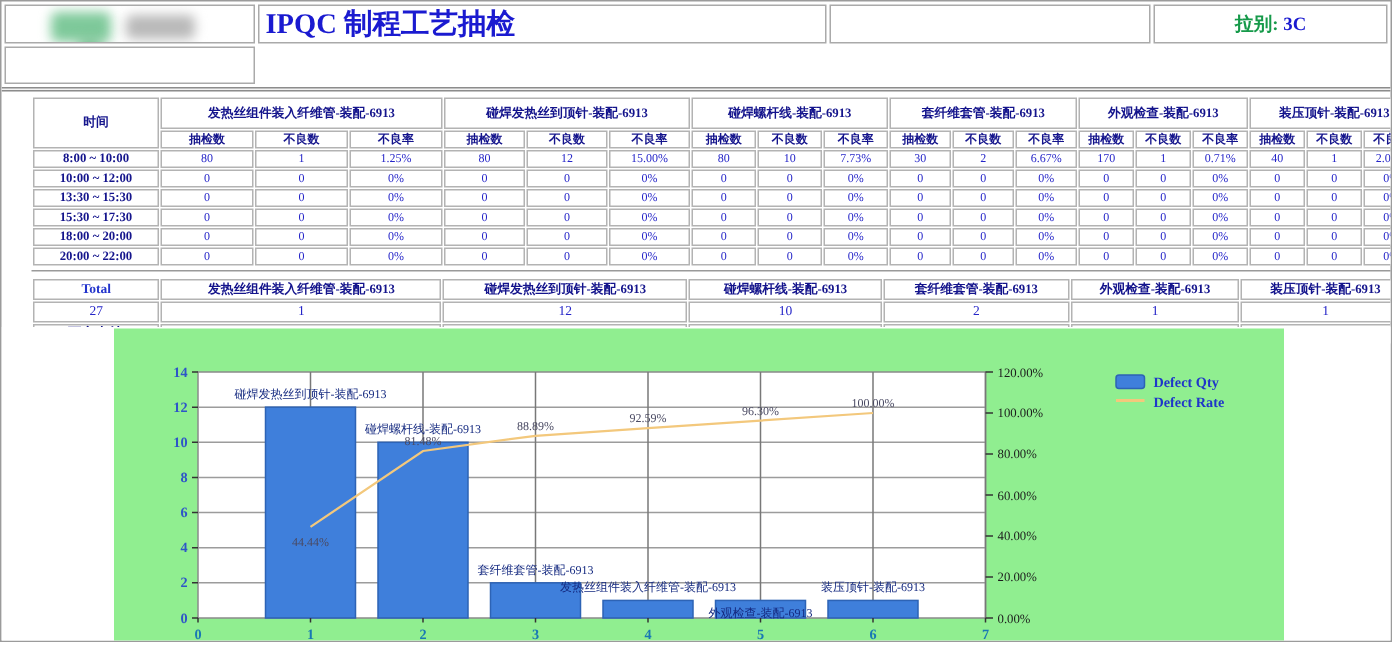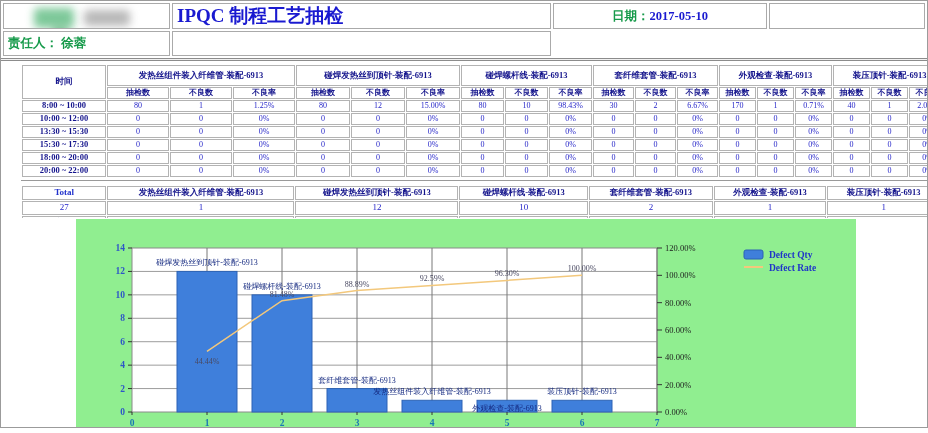--- a/index.html
+++ b/index.html
@@ -51,28 +51,24 @@
 
 <div class="page">
 
   <div class="header">
     <div class="hcell">
       <div class="blob b1"></div>
       <div class="blob b2"></div>
       <div class="blob b3"></div>
     </div>
     <div class="hcell title-cell">IPQC 制程工艺抽检</div>
+    <div class="hcell"></div>
     <div class="hcell center">
-      <span class="lbl-green">日期：</span>
-      <span class="val-blue">2017-05-10</span>
-    </div>
-    <div class="hcell"></div>
-    <div class="hcell" style="padding-left:4px;">
-      <span class="lbl-green">责任人： </span>
-      <span class="lbl-green">徐蓉</span>
+      <span class="lbl-green">拉别: </span>
+      <span class="val-blue">3C</span>
     </div>
     <div class="hcell"></div>
   </div>
 
   <div class="divider"></div>
 
   <div class="tables">
     <table class="insp">
       <colgroup>
         <col style="width:84px">
@@ -130,21 +126,21 @@
           <tr>
             <td>8:00 ~ 10:00</td>
             <td>80</td>
             <td>1</td>
             <td>1.25%</td>
             <td>80</td>
             <td>12</td>
             <td>15.00%</td>
             <td>80</td>
             <td>10</td>
-            <td>98.43%</td>
+            <td>7.73%</td>
             <td>30</td>
             <td>2</td>
             <td>6.67%</td>
             <td>170</td>
             <td>1</td>
             <td>0.71%</td>
             <td>40</td>
             <td>1</td>
             <td>2.00%</td>
           </tr>

